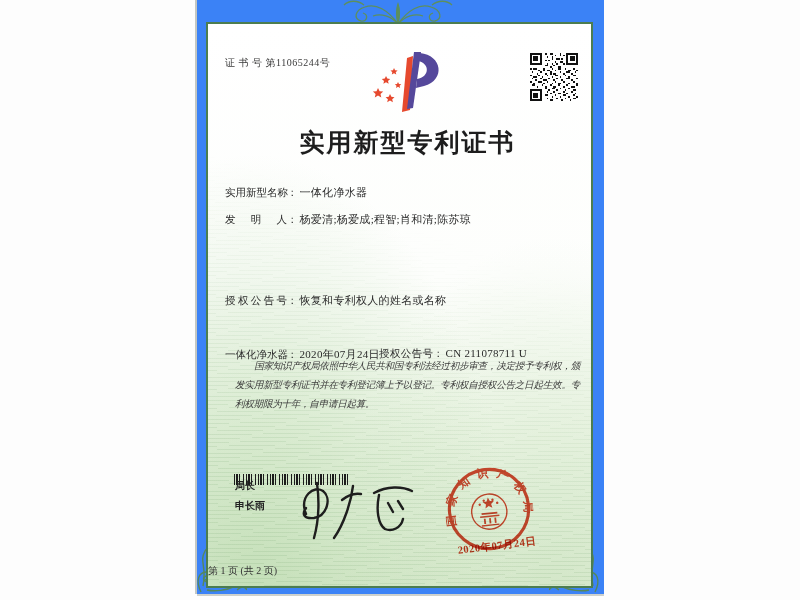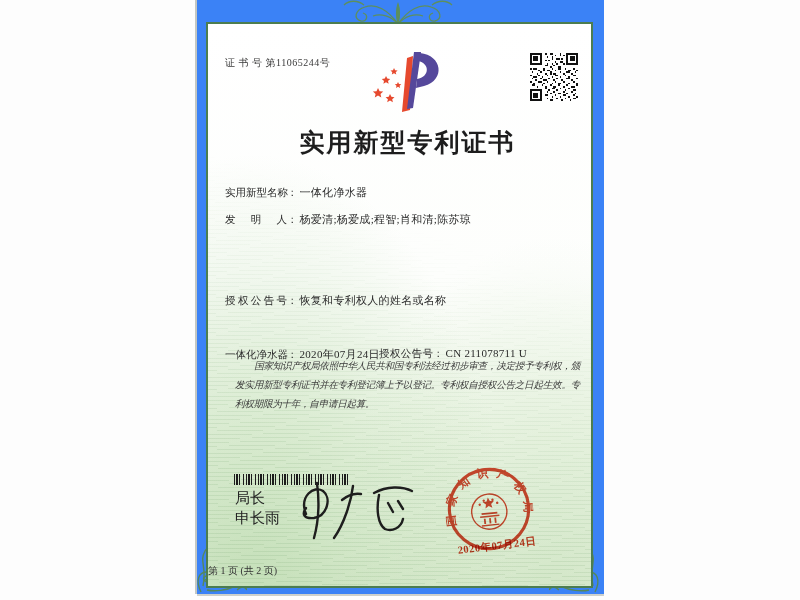--- a/index.html
+++ b/index.html
@@ -27,22 +27,22 @@
           -moz-text-align-last:justify;vertical-align:baseline;}
   .fcolon{display:inline-block;margin:0 2px 0 0;font-size:10.5px;}
   .fvalue{font-size:11px;letter-spacing:0.3px;}
   .fgroup2{position:absolute;left:143px;top:0;margin-left:11px;}
   .paras{position:absolute;left:27px;top:332px;width:345px;font-size:9.6px;line-height:19px;
          letter-spacing:-0.3px;text-align:justify;color:#3c3c3c;font-style:italic;}
   .paras p{margin:0;text-indent:2em;}
   .barcode{position:absolute;left:26px;top:450px;width:114px;height:11px;background:
     repeating-linear-gradient(90deg,#1c1c1c 0 1px,transparent 1px 2px,#1c1c1c 2px 4px,
       transparent 4px 5px,#1c1c1c 5px 6px,transparent 6px 9px,#1c1c1c 9px 10px,transparent 10px 12px);}
-  .officer{position:absolute;left:27px;top:464px;font-family:"Liberation Sans","DejaVu Sans",sans-serif;
-           font-weight:400;font-size:15px;line-height:20px;color:#222;}
+  .officer{position:absolute;left:27px;top:452px;font-family:"Liberation Sans","DejaVu Sans",sans-serif;
+           font-weight:700;font-size:10px;line-height:20px;color:#222;}
   .signature{position:absolute;left:82px;top:452px;width:130px;height:75px;}
   .seal{position:absolute;left:237px;top:441px;width:88px;height:88px;transform:rotate(-6deg);
         mix-blend-mode:multiply;opacity:0.92;}
   .seal-date{position:absolute;left:241px;top:515px;width:96px;text-align:center;color:#d03a20;
              font-size:10.5px;font-weight:bold;transform:rotate(-7deg);letter-spacing:0.5px;
              mix-blend-mode:multiply;}
   .page-num{position:absolute;left:0;bottom:8px;width:100%;text-align:left;font-size:10px;color:#333;}
   .orn{position:absolute;pointer-events:none;}
   .orn-top{left:133px;top:-2px;width:136px;height:30px;}
   .orn-bl{left:-6px;top:534px;width:56px;height:60px;}

